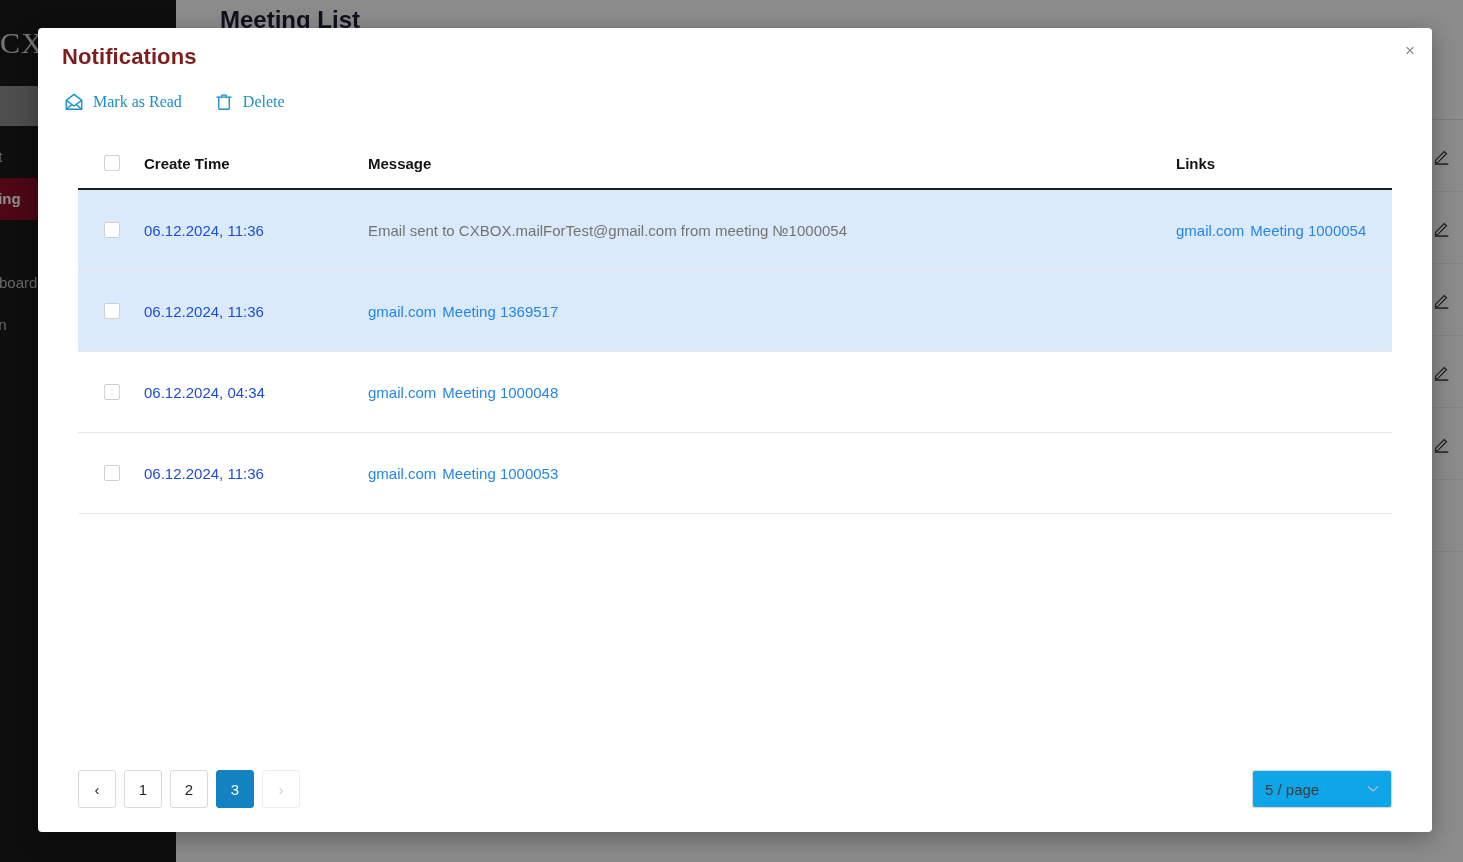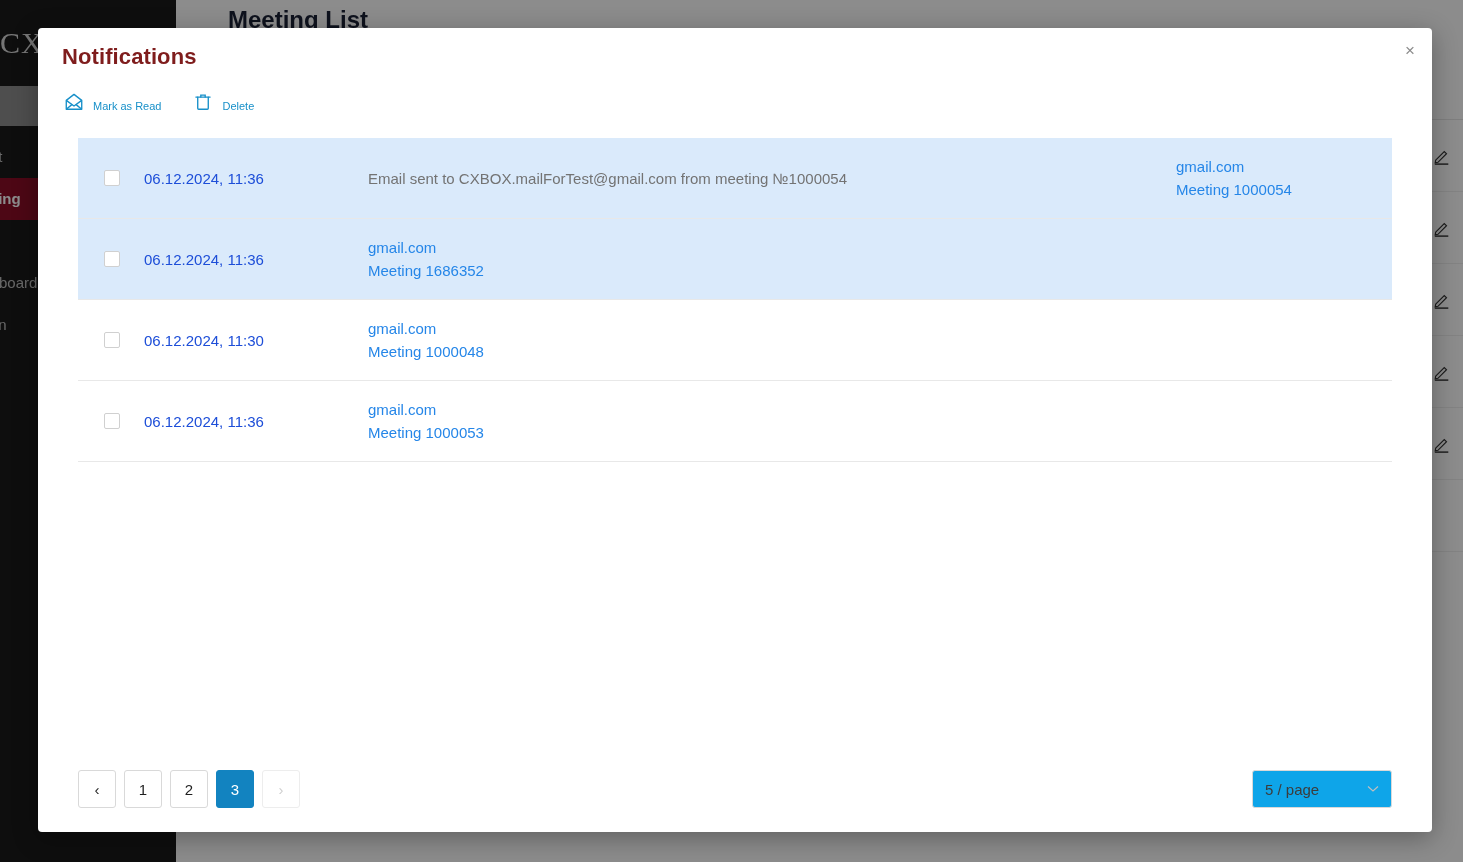--- a/index.html
+++ b/index.html
@@ -67,21 +67,21 @@
     background: #ffffff;
   }
   .bg-topbar {
     position: absolute;
     left: 0; top: 0;
     right: 0; height: 40px;
     background: #ffffff;
   }
   .bg-page-title {
     position: absolute;
-    left: 52px; top: 6px;
+    left: 44px; top: 6px;
     font-size: 24px;
     font-weight: bold;
     color: #1b2136;
     white-space: nowrap;
   }
   .bg-toolbar-strip {
     position: absolute;
     left: 0; top: 40px;
     right: 0; height: 80px;
     background: #ffffff;
@@ -151,27 +151,27 @@
 
   .modal-toolbar {
     position: absolute;
     left: 24px; top: 60px;
     display: flex;
     align-items: center;
     gap: 28px;
   }
   .toolbar-btn {
     display: flex;
-    align-items: flex-end;
+    align-items: center;
     gap: 9px;
     background: none;
     border: none;
     color: #1890c9;
-    font-size: 11px;
-    font-family: Liberation Sans, sans-serif;
+    font-size: 16px;
+    font-family: Liberation Serif, serif;
     cursor: pointer;
     padding: 4px 2px;
   }
   .toolbar-btn .ticon { display: flex; width: 20px; height: 20px; }
   .toolbar-btn svg { display: block; }
 
   
   .n-table {
     position: absolute;
     left: 40px; top: 110px;
@@ -208,21 +208,21 @@
     min-height: 81px;
     border-bottom: 1px solid #e8e8e8;
     font-size: 15px;
     color: #131313;
   }
   .n-row.unread { background: #daeafb; }
   .n-row .col-time { color: #1d4ed8; }
   .n-row .col-msg  { color: #737373; padding-right: 16px; }
   .n-links {
     display: flex;
-    flex-direction: column;
+    flex-direction: row;
     gap: 6px;
   }
   .n-link {
     color: #2586e8;
     text-decoration: none;
     font-size: 15px;
     cursor: pointer;
     width: fit-content;
   }
 
@@ -380,20 +380,28 @@
           <path d="M8.6 5.6 V3.4 H13.4 V5.6"></path>
           <path d="M5.2 5.6 V18 Q5.2 19 6.2 19 H15.8 Q16.8 19 16.8 18 V5.6"></path>
         </svg>
       </span>
       <span>Delete</span>
     </button>
   </div>
 
   <div class="n-table">
 
+    <div class="n-table-head">
+      <div class="col-check">
+        <span class="n-checkbox"></span>
+      </div>
+      <div class="n-th col-time">Create Time</div>
+      <div class="n-th col-msg">Message</div>
+      <div class="n-th col-links">Links</div>
+    </div>
 
     <div class="n-row unread">
       <div class="col-check">
         <span class="n-checkbox"></span>
       </div>
       <div class="col-time">06.12.2024, 11:36</div>
       <div class="col-msg">Email sent to CXBOX.mailForTest@gmail.com from meeting №1000054</div>
       <div class="col-links">
         <div class="n-links">
           <a class="n-link">gmail.com</a>
@@ -403,30 +411,30 @@
     </div>
 
     <div class="n-row unread">
       <div class="col-check">
         <span class="n-checkbox"></span>
       </div>
       <div class="col-time">06.12.2024, 11:36</div>
       <div class="col-links">
         <div class="n-links">
           <a class="n-link">gmail.com</a>
-          <a class="n-link">Meeting 1686352</a>
+          <a class="n-link">Meeting 1369517</a>
         </div>
       </div>
     </div>
 
     <div class="n-row">
       <div class="col-check">
         <span class="n-checkbox"></span>
       </div>
-      <div class="col-time">06.12.2024, 11:30</div>
+      <div class="col-time">06.12.2024, 04:34</div>
       <div class="col-links">
         <div class="n-links">
           <a class="n-link">gmail.com</a>
           <a class="n-link">Meeting 1000048</a>
         </div>
       </div>
     </div>
 
     <div class="n-row">
       <div class="col-check">

